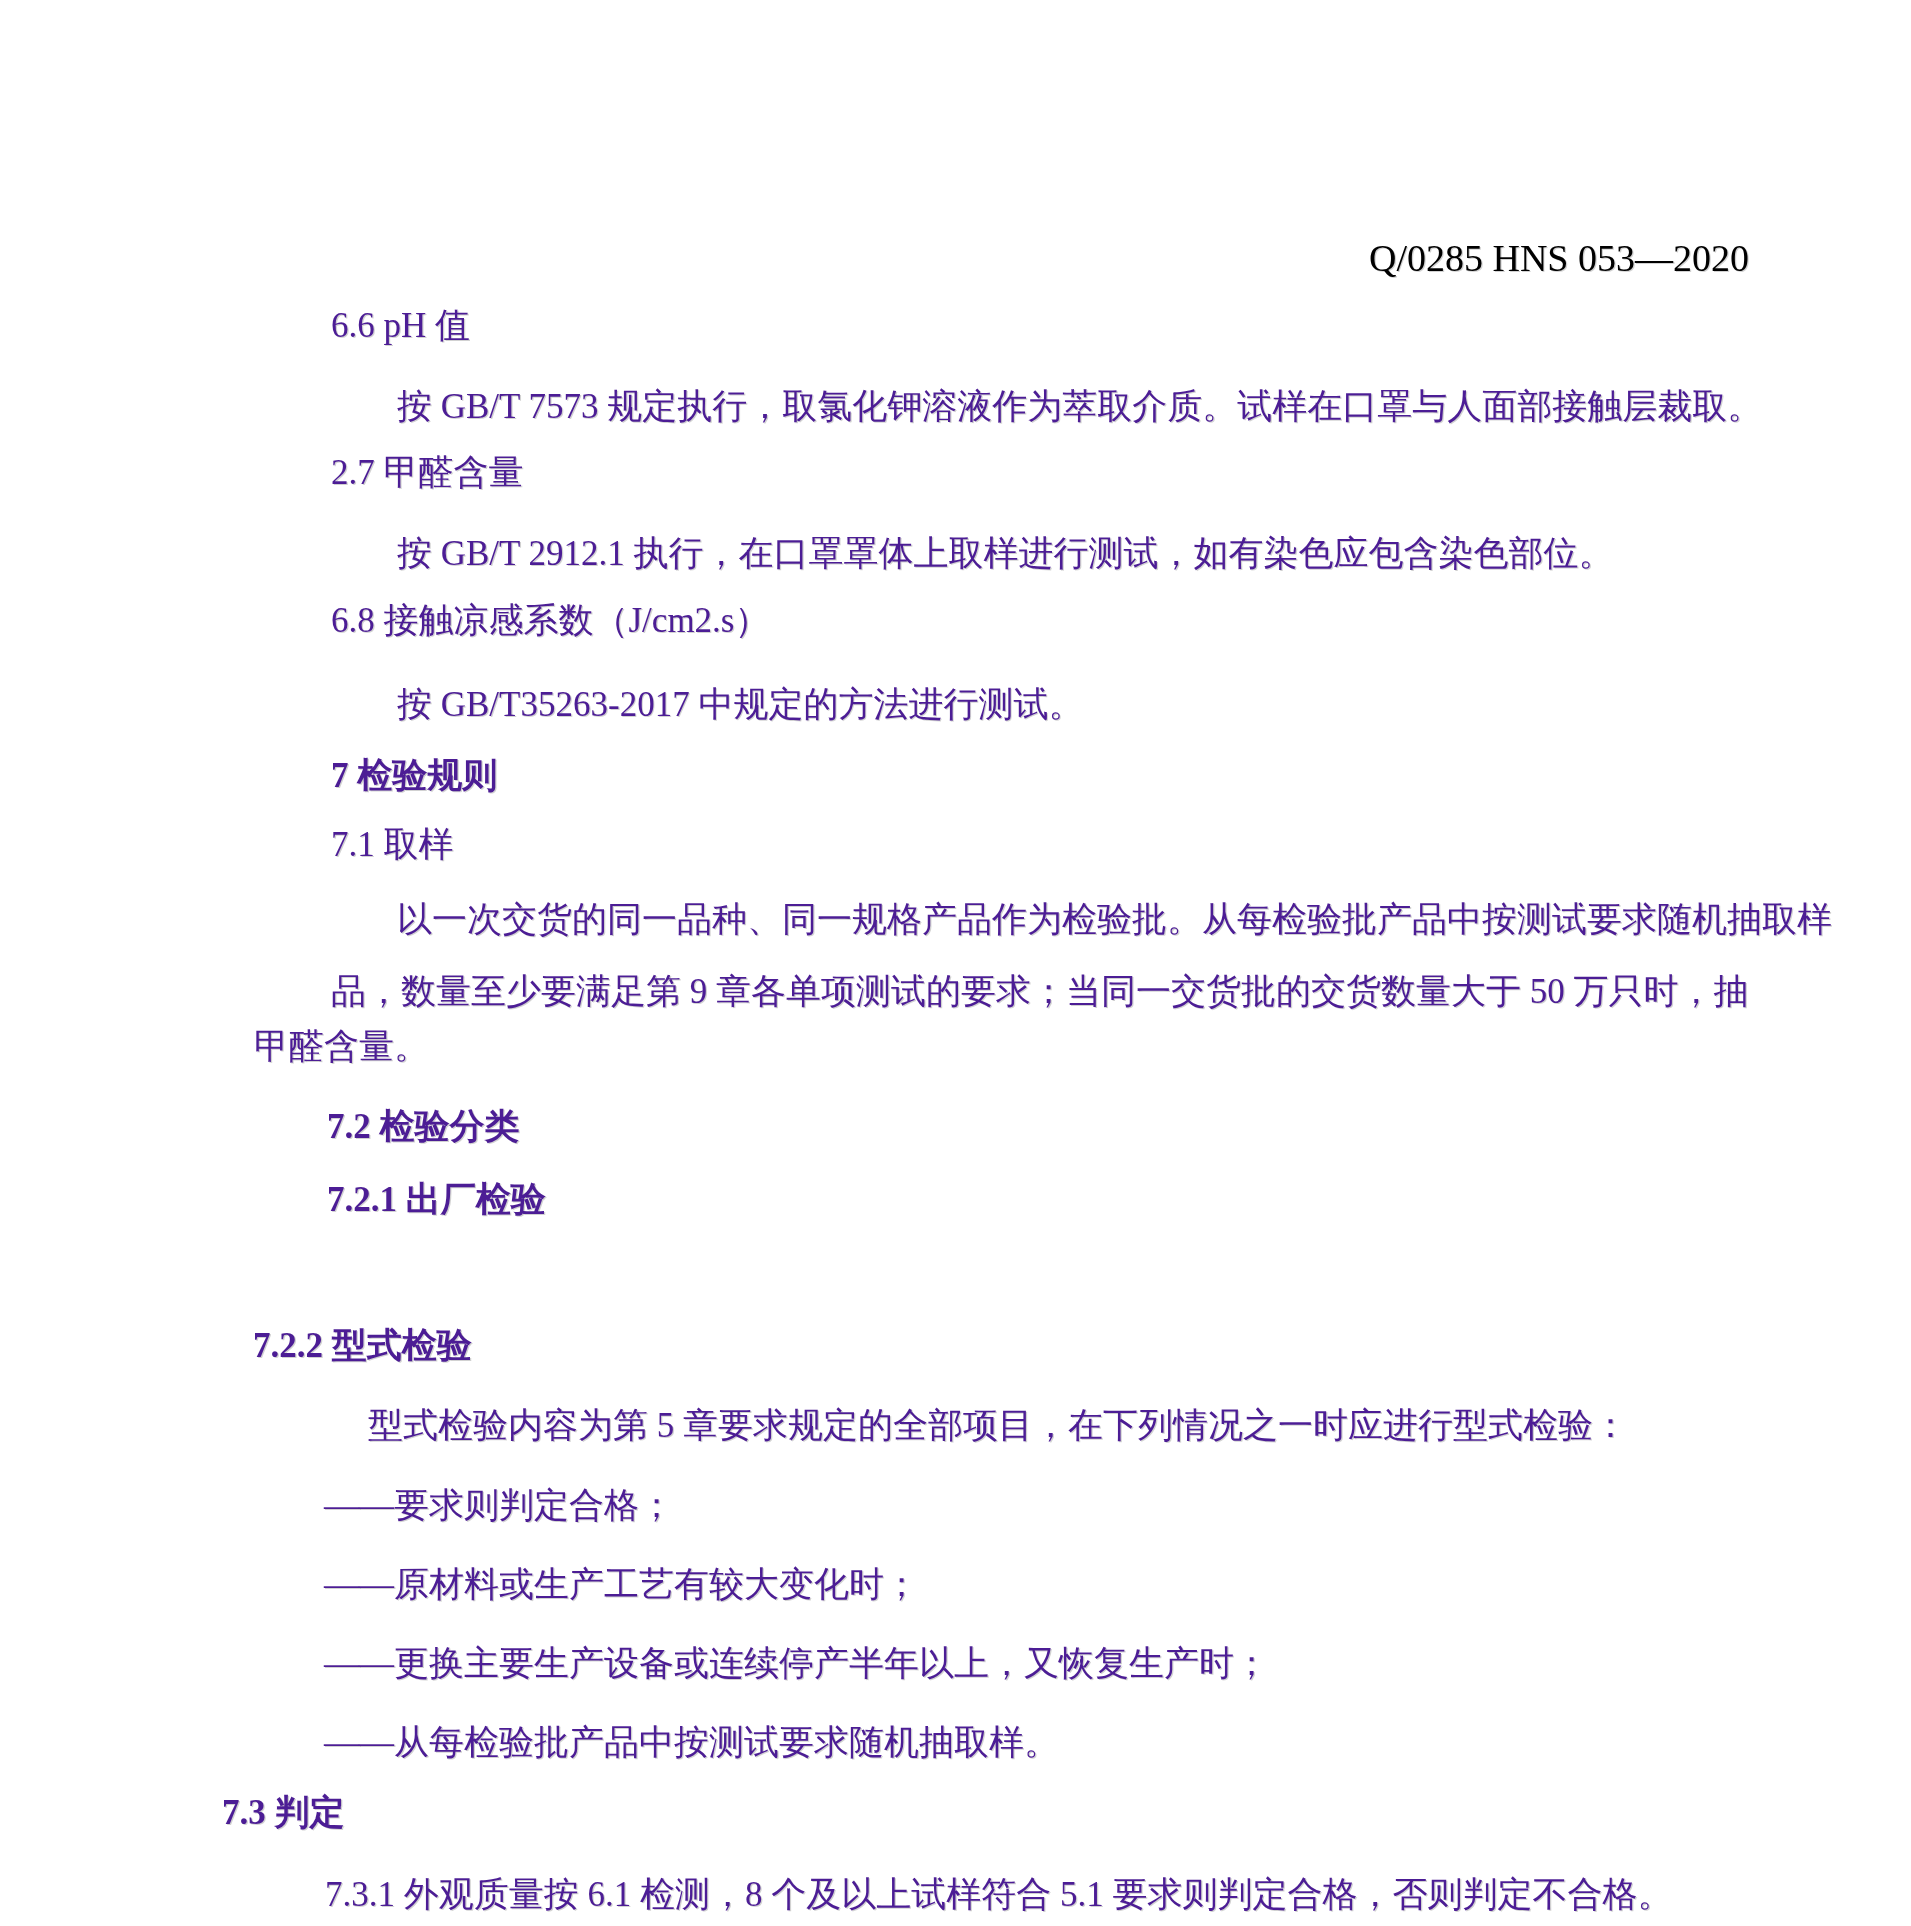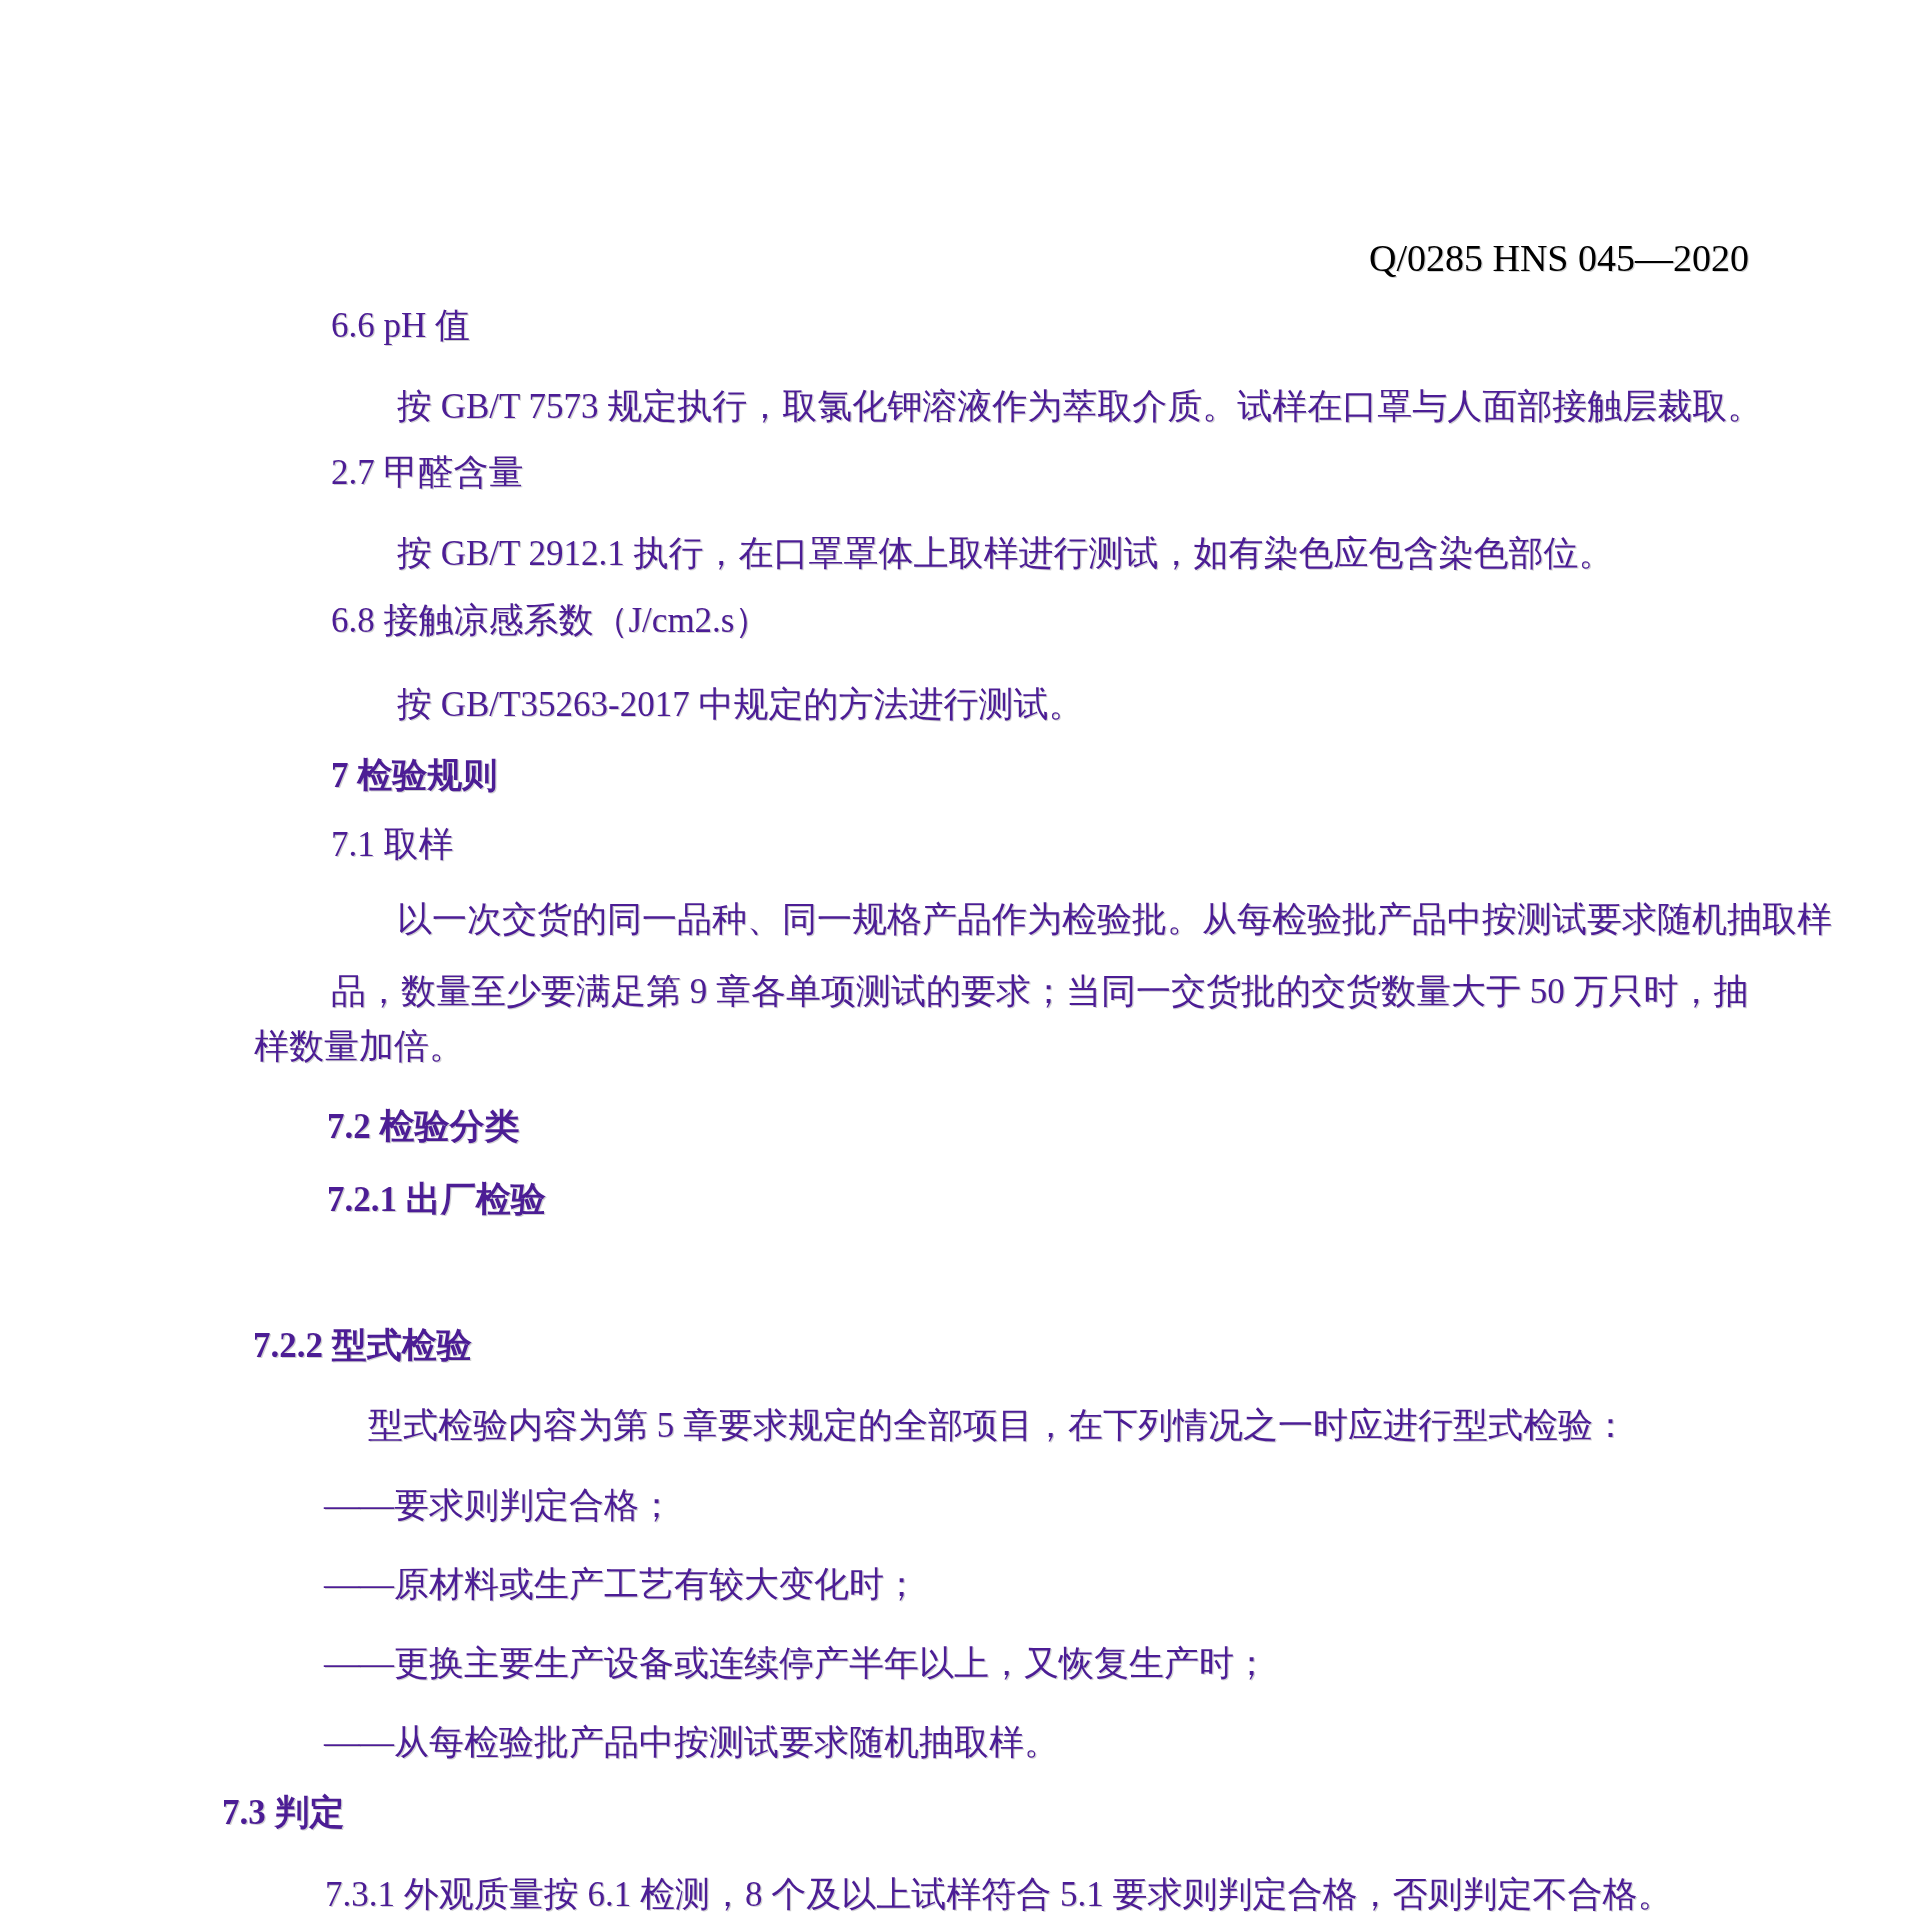--- a/index.html
+++ b/index.html
@@ -36,37 +36,37 @@
     line-height: 1.2;
     white-space: nowrap;
     text-shadow: 1.2px 1.2px 0 rgba(0,0,0,0.18);
   }
 </style>
 </head>
 <body>
 
 <div class="page">
 
-  <div class="hdr">Q/0285 HNS 045—2020</div>
+  <div class="hdr">Q/0285 HNS 053—2020</div>
 
   <div class="ln" style="left:331px;top:304px">6.6 pH 值</div>
   <div class="ln" style="left:397px;top:385px">按 GB/T 7573 规定执行，取氯化钾溶液作为萃取介质。试样在口罩与人面部接触层裁取。</div>
 
   <div class="ln" style="left:331px;top:451px">2.7 甲醛含量</div>
   <div class="ln" style="left:397px;top:532px">按 GB/T 2912.1 执行，在口罩罩体上取样进行测试，如有染色应包含染色部位。</div>
 
   <div class="ln" style="left:331px;top:599px">6.8 接触凉感系数（J/cm2.s）</div>
   <div class="ln" style="left:397px;top:683px">按 GB/T35263-2017 中规定的方法进行测试。</div>
 
   <div class="ln b" style="left:331px;top:754px">7 检验规则</div>
 
   <div class="ln" style="left:331px;top:823px">7.1 取样</div>
   <div class="ln" style="left:397px;top:898px">以一次交货的同一品种、同一规格产品作为检验批。从每检验批产品中按测试要求随机抽取样</div>
   <div class="ln" style="left:331px;top:970px">品，数量至少要满足第 9 章各单项测试的要求；当同一交货批的交货数量大于 50 万只时，抽</div>
-  <div class="ln" style="left:254px;top:1025px">样数量加倍。</div>
+  <div class="ln" style="left:254px;top:1025px">甲醛含量。</div>
 
   <div class="ln b" style="left:327px;top:1105px">7.2 检验分类</div>
   <div class="ln b" style="left:327px;top:1178px">7.2.1 出厂检验</div>
 
   <div class="ln b" style="left:253px;top:1324px">7.2.2 型式检验</div>
   <div class="ln" style="left:368px;top:1404px">型式检验内容为第 5 章要求规定的全部项目，在下列情况之一时应进行型式检验：</div>
 
   <div class="ln" style="left:324px;top:1484px">——要求则判定合格；</div>
   <div class="ln" style="left:324px;top:1642px">——更换主要生产设备或连续停产半年以上，又恢复生产时；</div>
   <div class="ln" style="left:324px;top:1563px">——原材料或生产工艺有较大变化时；</div>

